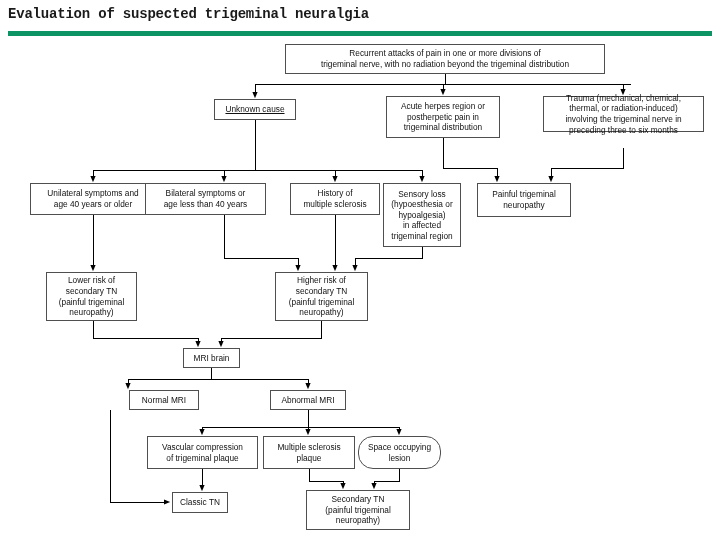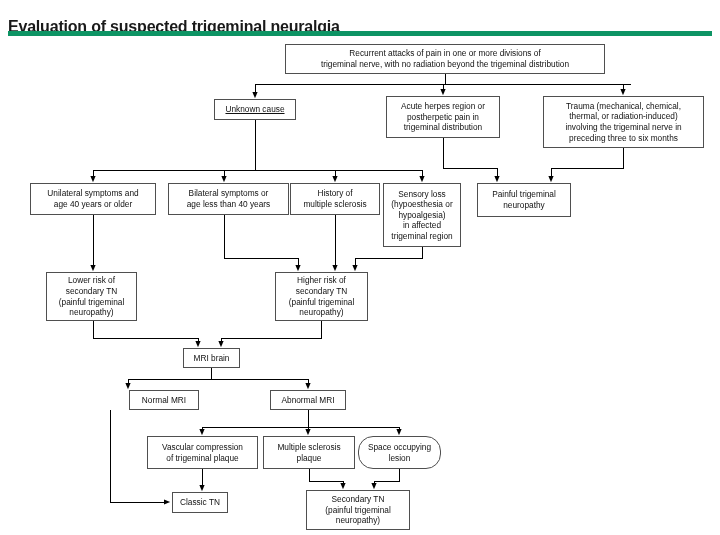--- a/index.html
+++ b/index.html
@@ -18,26 +18,27 @@
   .page {
     position: relative;
     width: 720px;
     height: 535px;
     background: #ffffff;
   }
 
   .title {
     position: absolute;
     left: 8px;
-    top: 18px;
-    font-size: 16px;
+    top: 6px;
+    font-size: 14px;
     font-weight: bold;
     color: #1a1a1a;
     letter-spacing: -0.2px;
     white-space: nowrap;
+    font-family: Liberation Mono, monospace;
   }
 
   .rule {
     position: absolute;
     left: 8px;
     top: 31px;
     width: 704px;
     height: 5px;
     background: #0d9464;
   }
@@ -137,29 +138,29 @@
 
   <div class="node" style="left:285px; top:44px; width:320px; height:30px;">Recurrent attacks of pain in one or more divisions of
 trigeminal nerve, with no radiation beyond the trigeminal distribution</div>
 
   <div class="node" style="left:214px; top:99px; width:82px; height:21px;text-decoration:underline;">Unknown cause</div>
 
   <div class="node" style="left:386px; top:96px; width:114px; height:42px;">Acute herpes region or
 postherpetic pain in
 trigeminal distribution</div>
 
-  <div class="node" style="left:543px; top:96px; width:161px; height:52px;">Trauma (mechanical, chemical,
+  <div class="node" style="left:543px; top:96px; width:161px; height:36px;">Trauma (mechanical, chemical,
 thermal, or radiation-induced)
 involving the trigeminal nerve in
 preceding three to six months</div>
 
   <div class="node" style="left:30px; top:183px; width:126px; height:32px;">Unilateral symptoms and
 age 40 years or older</div>
 
-  <div class="node" style="left:168px; top:183px; width:121px; height:32px;">Bilateral symptoms or
+  <div class="node" style="left:145px; top:183px; width:121px; height:32px;">Bilateral symptoms or
 age less than 40 years</div>
 
   <div class="node" style="left:290px; top:183px; width:90px; height:32px;">History of
 multiple sclerosis</div>
 
   <div class="node" style="left:383px; top:183px; width:78px; height:64px;">Sensory loss
 (hypoesthesia or
 hypoalgesia)
 in affected
 trigeminal region</div>

